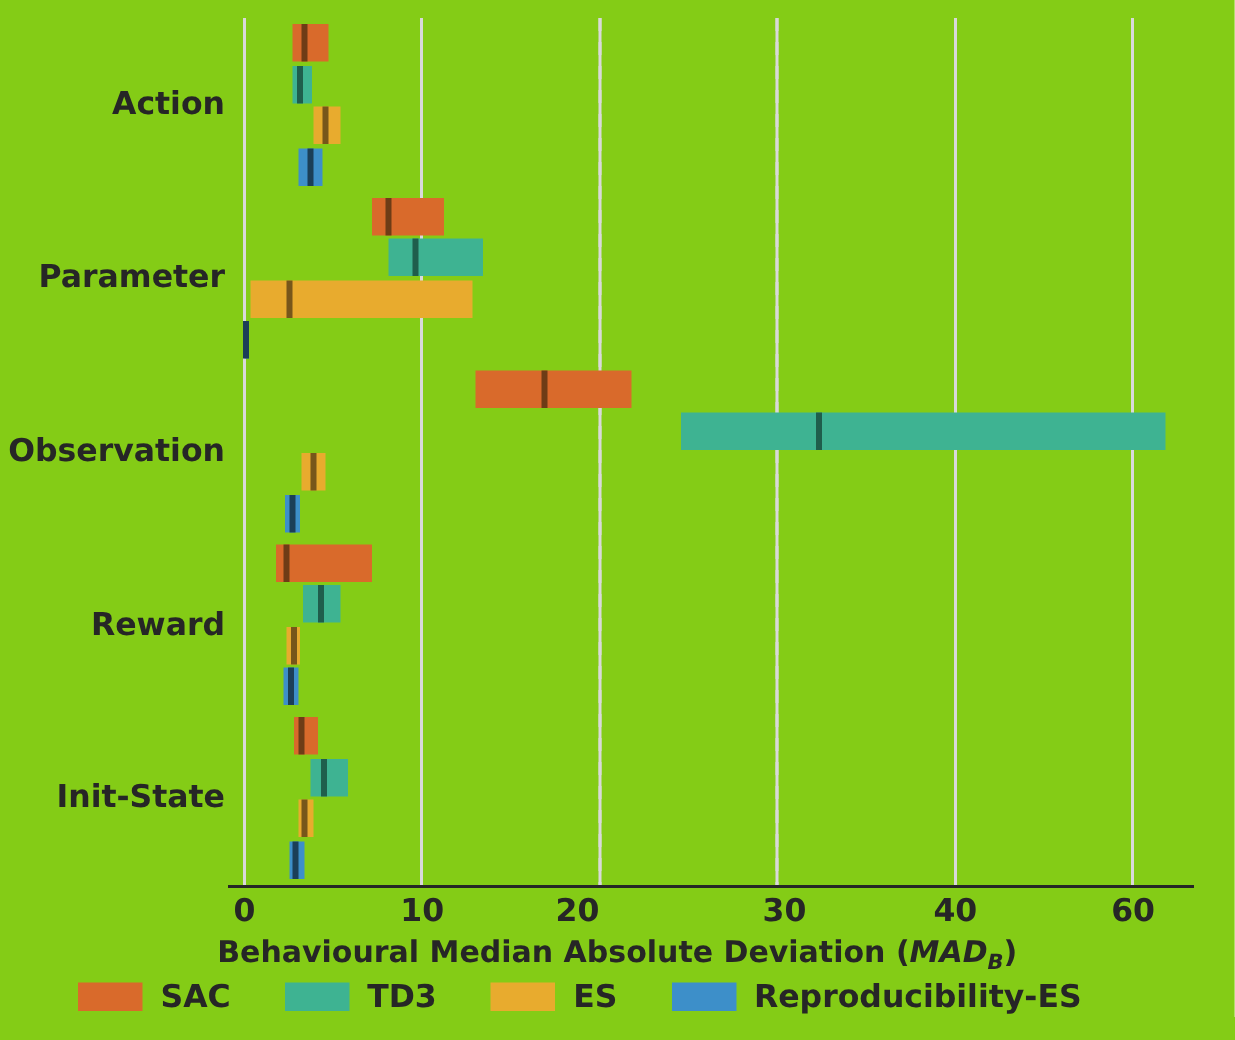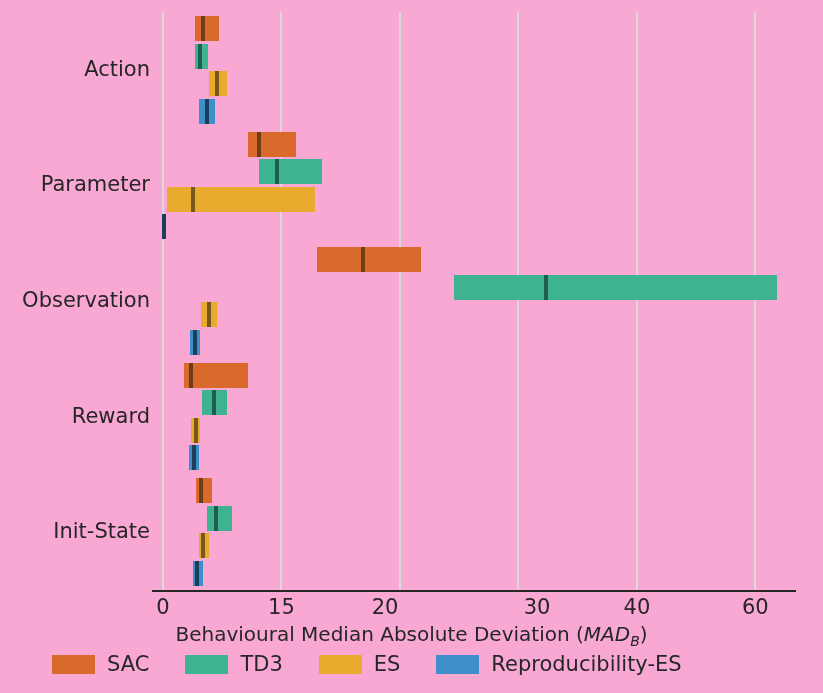--- a/index.html
+++ b/index.html
@@ -1,19 +1,19 @@
 <!DOCTYPE html>
 <html><head>
 <meta charset="utf-8">
 <style>
   html,body{margin:0;padding:0;background:#ffffff;}
   body{width:823px;height:693px;font-family:"DejaVu Sans","Liberation Sans",sans-serif;
        -webkit-font-smoothing:antialiased;overflow:hidden;}
 
-  #fig{position:relative;width:823px;height:693px;background:#f9a8d4;}
+  #fig{position:relative;width:823px;height:693px;background:#84cc16;font-weight:bold;}
 
   
   #plot{position:absolute;left:163px;top:12px;width:622px;height:578px;}
   .gridline{position:absolute;top:0;bottom:0;width:2px;background:#d9d9d9;
             background-image:repeating-linear-gradient(to bottom,#d9d9d9 0 9px,rgba(0,0,0,0) 9px 16px);}
 
   
   #xaxis-spine{position:absolute;left:152px;top:590px;width:644px;height:2px;background:#262626;}
 
   
@@ -106,23 +106,23 @@
       <div class="median td3" style="left: 51.3143px; top: 493.95px;"></div>
       <div class="bar es" style="left: 35.5429px; top: 521.45px; width: 10.6629px;"></div>
       <div class="median es" style="left: 38.2819px; top: 521.45px;"></div>
       <div class="bar repro" style="left: 29.619px; top: 548.95px; width: 10.6629px;"></div>
       <div class="median repro" style="left: 32.3581px; top: 548.95px;"></div>
     </div>
 
   <div id="xaxis-spine"></div>
   <div id="xticks">
       <div class="xtick" style="left: 0px;">0</div>
-      <div class="xtick" style="left: 118.476px;">15</div>
+      <div class="xtick" style="left: 118.476px;">10</div>
       <div class="xtick" style="left: 222px;">20</div>
-      <div class="xtick" style="left: 374px;">30</div>
+      <div class="xtick" style="left: 360px;">30</div>
       <div class="xtick" style="left: 473.905px;">40</div>
       <div class="xtick" style="left: 592.381px;">60</div>
     </div>
 
   <div id="xlabel">
     <span>Behavioural Median Absolute Deviation (</span><span class="it">MAD</span><span class="sub">B</span><span>)</span>
   </div>
 
   <div id="legend">
       <div class="lg-item">

